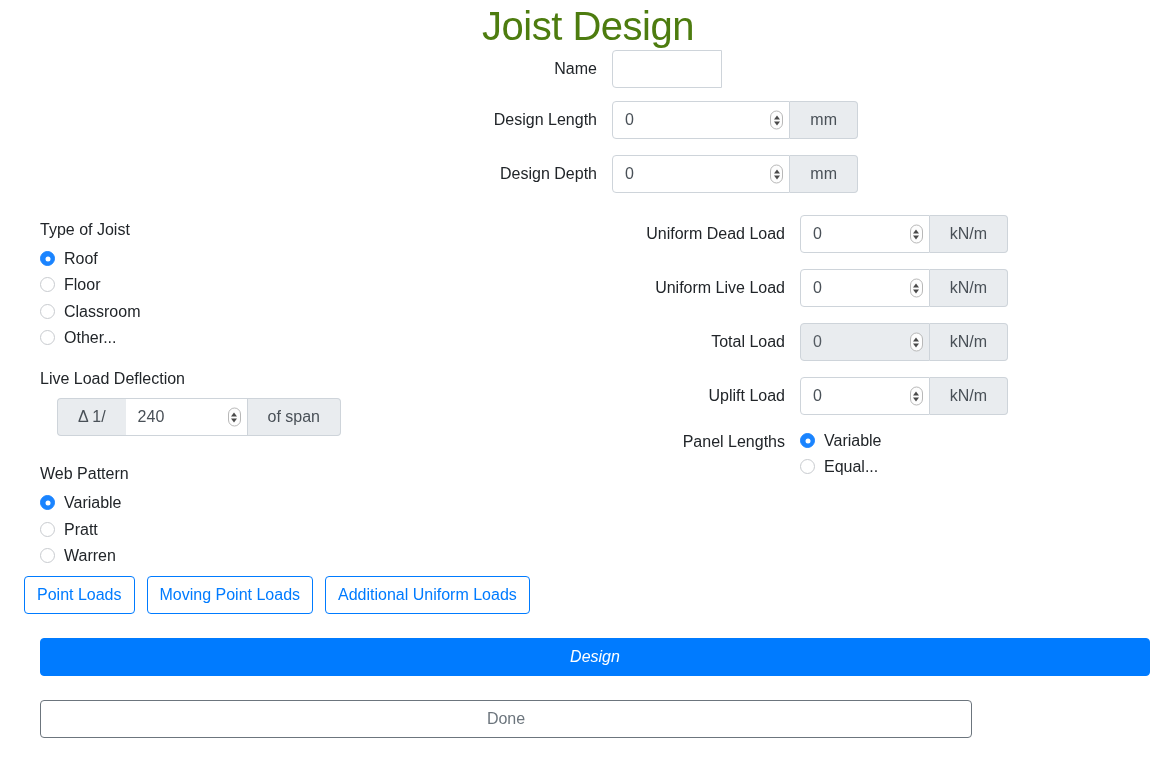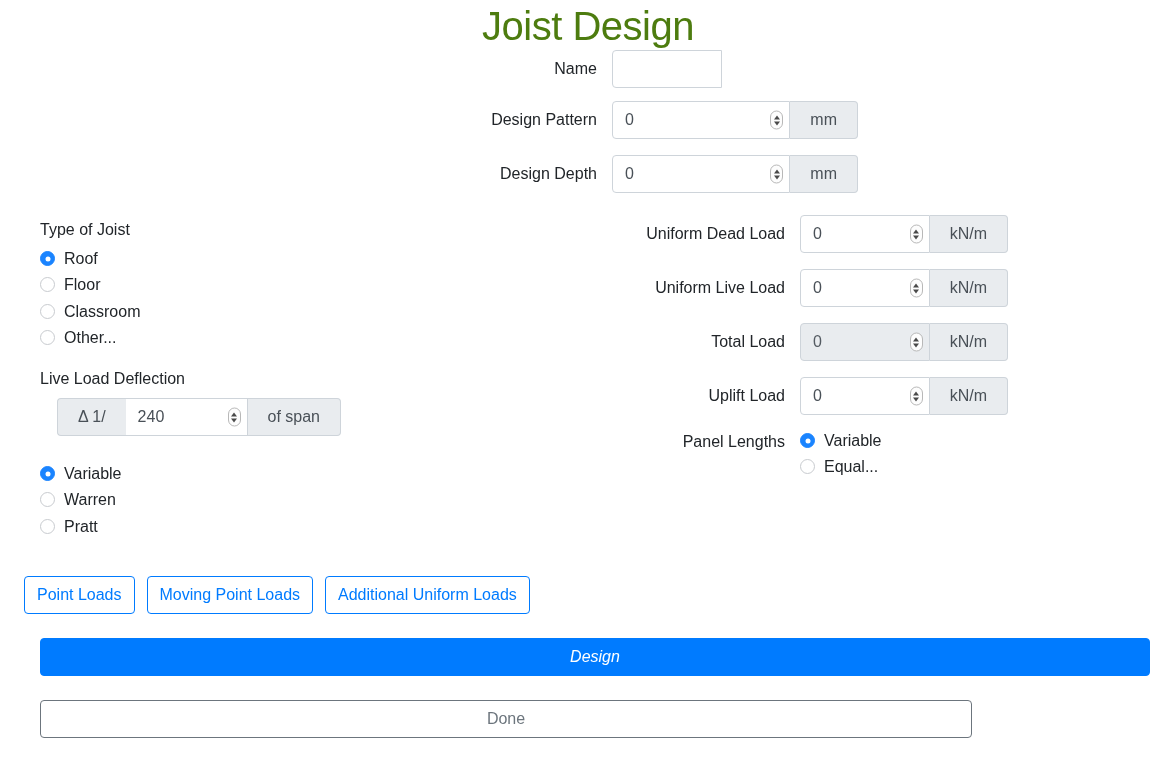--- a/index.html
+++ b/index.html
@@ -259,21 +259,21 @@
   <div class="form-row">
     <div class="row-label">Name</div>
     <div class="input-group" style="width:110px;">
       <div class="form-control">
         <span></span>
       </div>
     </div>
   </div>
 
   <div class="form-row" style="margin-bottom:16px;">
-    <div class="row-label">Design Pattern</div>
+    <div class="row-label">Design Length</div>
     <div class="input-group" style="width:246px;">
       <div class="form-control">
         <span>0</span>
         <span class="spinner">
             <i class="up"></i>
             <i class="down"></i>
           </span>
       </div>
       <div class="addon suffix">mm</div>
     </div>
@@ -327,32 +327,33 @@
         <span class="spinner">
             <i class="up"></i>
             <i class="down"></i>
           </span>
       </div>
       <div class="addon suffix">of span</div>
     </div>
   </div>
 
   <div class="web-pattern">
+    <div class="group-heading">Web Pattern</div>
 
     <div class="radio-item">
       <span class="radio-mark checked"></span>
       <span class="radio-label">Variable</span>
     </div>
     <div class="radio-item">
       <span class="radio-mark"></span>
+      <span class="radio-label">Pratt</span>
+    </div>
+    <div class="radio-item">
+      <span class="radio-mark"></span>
       <span class="radio-label">Warren</span>
-    </div>
-    <div class="radio-item">
-      <span class="radio-mark"></span>
-      <span class="radio-label">Pratt</span>
     </div>
   </div>
 
 </div>
 
 <div class="col-right">
 
   <div class="form-row">
     <div class="row-label">Uniform Dead Load</div>
     <div class="input-group" style="width:208px;">

